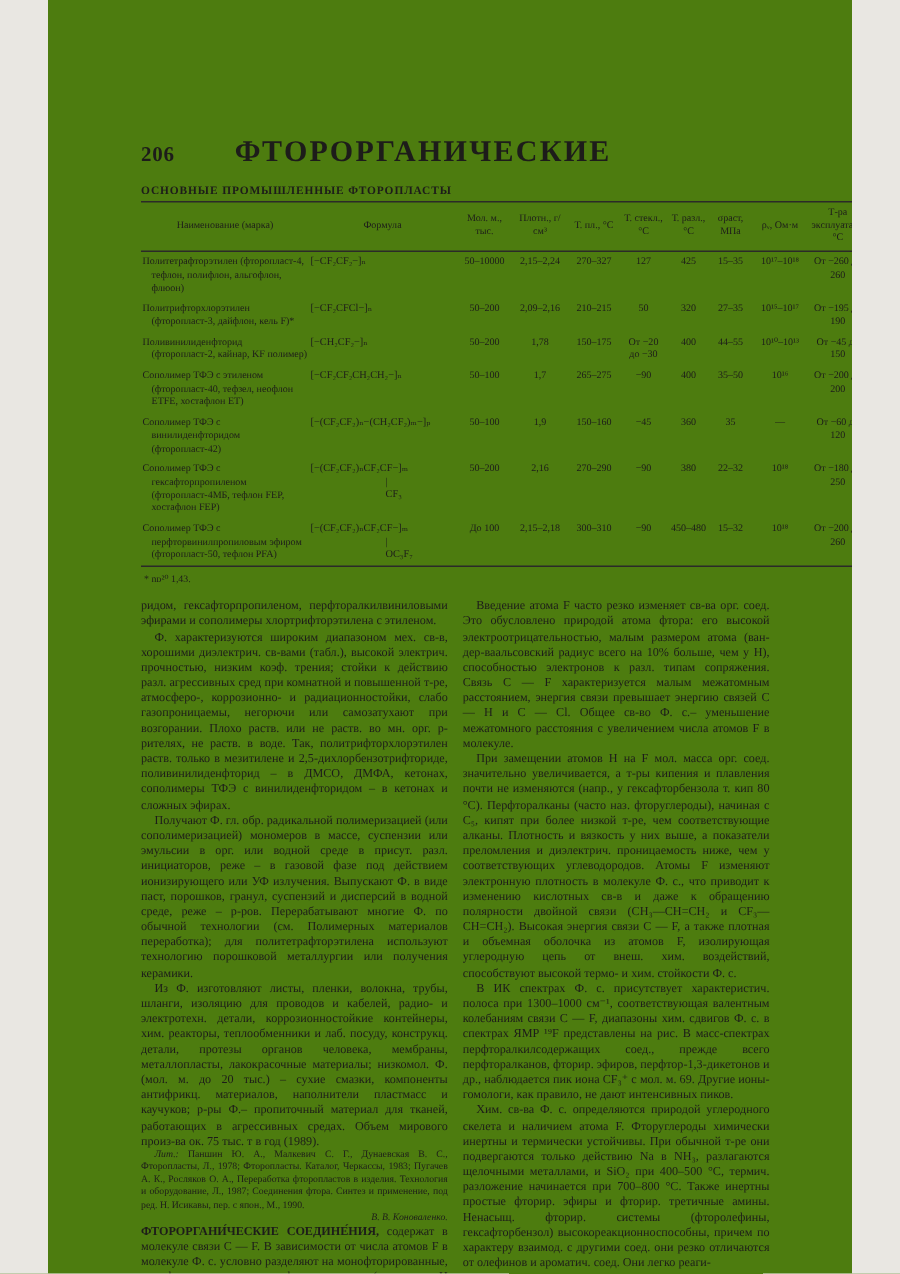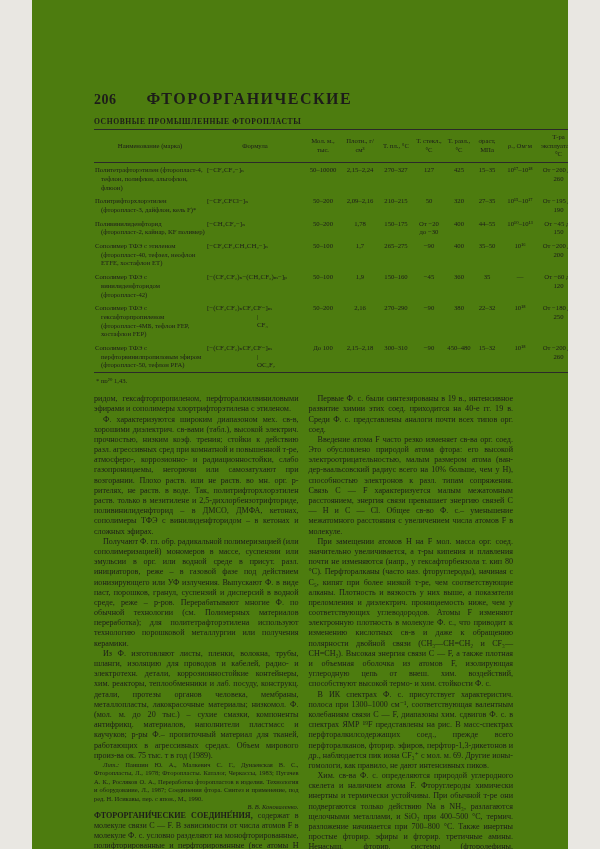--- a/index.html
+++ b/index.html
@@ -10,21 +10,21 @@
     background:#4d7c0f;
     color:#1d1c1a;
     font-family:"Liberation Serif","DejaVu Serif",serif;
     box-sizing:border-box;
     padding:90px 55px 0 62px;
     overflow:hidden;
   }
   
   .runhead{display:flex;align-items:baseline;}
   .pagenum-head{font-size:14px;font-weight:bold;letter-spacing:.5px;}
-  .runtitle{font-size:16px;font-weight:bold;letter-spacing:1.5px;margin-left:30px;}
+  .runtitle{font-size:20px;font-weight:bold;letter-spacing:1.5px;margin-left:40px;}
   
   .tbl-title{font-size:7.6px;font-weight:bold;letter-spacing:.6px;margin-top:9px;margin-bottom:3px;}
   table{width:100%;border-collapse:collapse;table-layout:fixed;font-size:6.7px;line-height:1.3;}
   thead tr{border-top:1px solid #2b2a28;border-bottom:1px solid #2b2a28;}
   tbody{border-bottom:1px solid #2b2a28;}
   th{font-weight:normal;text-align:center;vertical-align:middle;padding:3px 1px;}
   td{vertical-align:top;text-align:center;padding:3px 1px 2px 1px;}
   td.namecell{text-align:left;padding-left:7px;text-indent:-6px;}
   td.fcell{text-align:left;font-size:6.9px;}
   .fside{white-space:pre-line;padding-left:50px;line-height:1.15;}
@@ -179,21 +179,20 @@
       <p class="noindent">ридом, гексафторпропиленом, перфторалкилвиниловыми эфирами и сополимеры хлортрифторэтилена с этиленом.</p>
       <p>Ф. характеризуются широким диапазоном мех. св-в, хорошими диэлектрич. св-вами (табл.), высокой электрич. прочностью, низким коэф. трения; стойки к действию разл. агрессивных сред при комнатной и повышенной т-ре, атмосферо-, коррозионно- и радиационностойки, слабо газопроницаемы, негорючи или самозатухают при возгорании. Плохо раств. или не раств. во мн. орг. р-рителях, не раств. в воде. Так, политрифторхлорэтилен раств. только в мезитилене и 2,5-дихлорбензотрифториде, поливинилиденфторид – в ДМСО, ДМФА, кетонах, сополимеры ТФЭ с винилиденфторидом – в кетонах и сложных эфирах.</p>
       <p>Получают Ф. гл. обр. радикальной полимеризацией (или сополимеризацией) мономеров в массе, суспензии или эмульсии в орг. или водной среде в присут. разл. инициаторов, реже – в газовой фазе под действием ионизирующего или УФ излучения. Выпускают Ф. в виде паст, порошков, гранул, суспензий и дисперсий в водной среде, реже – р-ров. Перерабатывают многие Ф. по обычной технологии (см. Полимерных материалов переработка); для политетрафторэтилена используют технологию порошковой металлургии или получения керамики.</p>
       <p>Из Ф. изготовляют листы, пленки, волокна, трубы, шланги, изоляцию для проводов и кабелей, радио- и электротехн. детали, коррозионностойкие контейнеры, хим. реакторы, теплообменники и лаб. посуду, конструкц. детали, протезы органов человека, мембраны, металлопласты, лакокрасочные материалы; низкомол. Ф. (мол. м. до 20 тыс.) – сухие смазки, компоненты антифрикц. материалов, наполнители пластмасс и каучуков; р-ры Ф.– пропиточный материал для тканей, работающих в агрессивных средах. Объем мирового произ-ва ок. 75 тыс. т в год (1989).</p>
       <p class="lit"><i>Лит.:</i><span> Паншин Ю. А., Малкевич С. Г., Дунаевская В. С., Фторопласты, Л., 1978; Фторопласты. Каталог, Черкассы, 1983; Пугачев А. К., Росляков О. А., Переработка фторопластов в изделия. Технология и оборудование, Л., 1987; Соединения фтора. Синтез и применение, под ред. Н. Исикавы, пер. с япон., М., 1990.</span></p>
       <div class="sig">В. В. Коноваленко.</div>
       <p class="noindent"><span class="term">ФТОРОРГАНИ́ЧЕСКИЕ СОЕДИНЕ́НИЯ,</span><span> содержат в молекуле связи C — F. В зависимости от числа атомов F в молекуле Ф. с. условно разделяют на монофторированные, полифторированные и перфторированные (все атомы H замещены на F).</span></p>
       <p class="folio">403</p>
     </div>
     <div class="col">
-      <p>Первые Ф. с. были синтезированы в 19 в., интенсивное развитие химии этих соед. приходится на 40-е гг. 19 в. Среди Ф. с. представлены аналоги почти всех типов орг. соед.</p>
       <p>Введение атома F часто резко изменяет св-ва орг. соед. Это обусловлено природой атома фтора: его высокой электроотрицательностью, малым размером атома (ван-дер-ваальсовский радиус всего на 10% больше, чем у H), способностью электронов к разл. типам сопряжения. Связь C — F характеризуется малым межатомным расстоянием, энергия связи превышает энергию связей C — H и C — Cl. Общее св-во Ф. с.– уменьшение межатомного расстояния с увеличением числа атомов F в молекуле.</p>
       <p>При замещении атомов H на F мол. масса орг. соед. значительно увеличивается, а т-ры кипения и плавления почти не изменяются (напр., у гексафторбензола т. кип 80 °C). Перфторалканы (часто наз. фторуглероды), начиная с C₅, кипят при более низкой т-ре, чем соответствующие алканы. Плотность и вязкость у них выше, а показатели преломления и диэлектрич. проницаемость ниже, чем у соответствующих углеводородов. Атомы F изменяют электронную плотность в молекуле Ф. с., что приводит к изменению кислотных св-в и даже к обращению полярности двойной связи (CH₃—CH=CH₂ и CF₃—CH=CH₂). Высокая энергия связи C — F, а также плотная и объемная оболочка из атомов F, изолирующая углеродную цепь от внеш. хим. воздействий, способствуют высокой термо- и хим. стойкости Ф. с.</p>
       <p>В ИК спектрах Ф. с. присутствует характеристич. полоса при 1300–1000 см⁻¹, соответствующая валентным колебаниям связи C — F, диапазоны хим. сдвигов Ф. с. в спектрах ЯМР ¹⁹F представлены на рис. В масс-спектрах перфторалкилсодержащих соед., прежде всего перфторалканов, фторир. эфиров, перфтор-1,3-дикетонов и др., наблюдается пик иона CF₃⁺ с мол. м. 69. Другие ионы-гомологи, как правило, не дают интенсивных пиков.</p>
       <p>Хим. св-ва Ф. с. определяются природой углеродного скелета и наличием атома F. Фторуглероды химически инертны и термически устойчивы. При обычной т-ре они подвергаются только действию Na в NH₃, разлагаются щелочными металлами, и SiO₂ при 400–500 °C, термич. разложение начинается при 700–800 °C. Также инертны простые фторир. эфиры и фторир. третичные амины. Ненасыщ. фторир. системы (фторолефины, гексафторбензол) высокореакционноспособны, причем по характеру взаимод. с другими соед. они резко отличаются от олефинов и ароматич. соед. Они легко реаги-</p>
     </div>
   </div>
 
 </div>
 
 </body></html>

